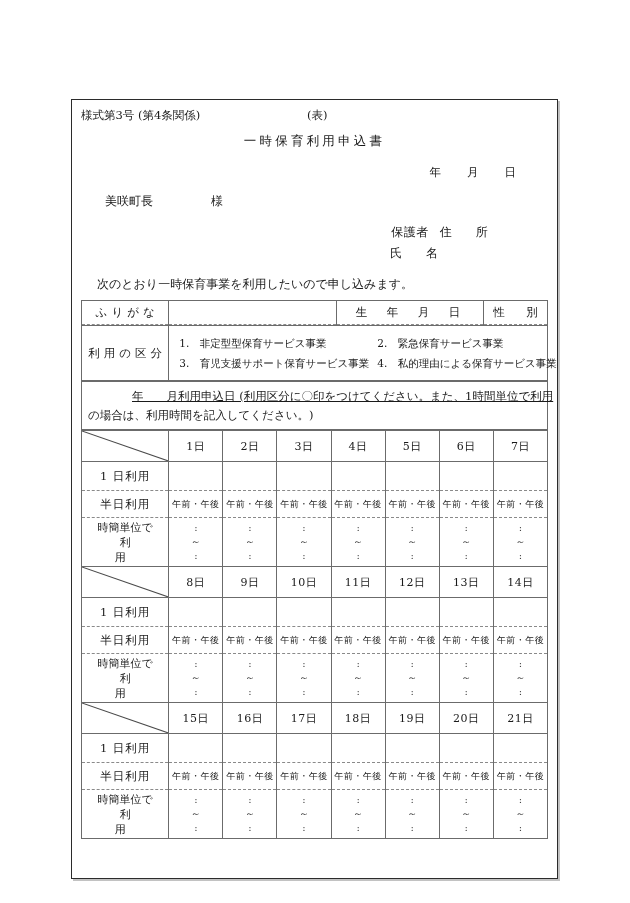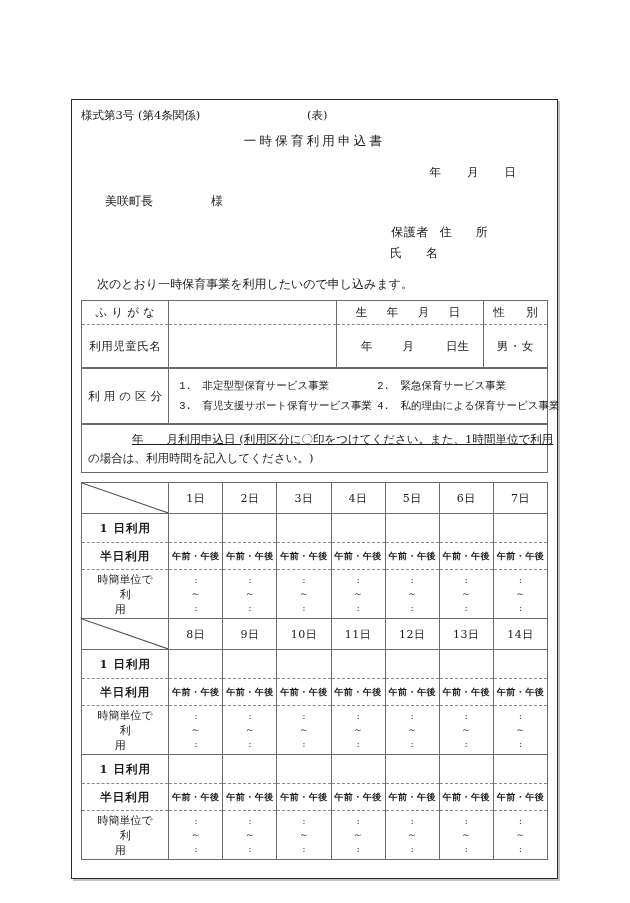--- a/index.html
+++ b/index.html
@@ -147,42 +147,42 @@
   .birth-val { font-size: 11.5px; text-align: right; padding-right: 14px !important; }
   .birth-val .s1 { margin-right: 30px; }
   .birth-val .s2 { margin-right: 32px; }
   .sex-hdr { font-size: 11.5px; letter-spacing: 5px; text-indent: 5px; }
   .sex-val { font-size: 11.5px; letter-spacing: 1px; }
 
   
   .tbl-cat { border-collapse: collapse; }
   .tbl-cat td { height: 54px; }
   .cat-lab { font-size: 11.5px; letter-spacing: 4px; text-indent: 4px; }
-  .cat-body { text-align: left; padding: 0 0 0 10px !important; font-family: Liberation Mono, monospace; }
+  .cat-body { text-align: left; padding: 0 0 0 10px !important; }
   .cat-line {
     font-size: 10.5px;
     line-height: 20px;
     white-space: nowrap;
   }
   .cat-line .opt1 { display: inline-block; width: 198px; }
   .cat-line .opt3 { display: inline-block; width: 198px; }
 
   
   .tbl-note td { height: 47px; text-align: left; vertical-align: top; }
   .note-wrap {
     font-size: 11.5px;
     line-height: 19px;
     padding: 5px 6px 0 6px;
     white-space: nowrap;
   }
   .note-l1 { padding-left: 44px; text-decoration: underline; }
   .note-l2 { padding-left: 0px; }
 
   
-  .tbl-cal { margin-top: 9px; }
+  .tbl-cal { margin-top: 0; }
   .tbl-cal td { height: 20px; }
   .col-lab { width: 86px; }
 
   .hdr-cell {
     position: relative;
     height: 30px !important;
     padding: 0 !important;
   }
   .diag {
     position: absolute;
@@ -208,21 +208,21 @@
     line-height: 15px;
   }
   .lab-hour .lh2 { letter-spacing: 10px; text-indent: 10px; display:block; }
   .time-stack {
     font-size: 10px;
     line-height: 14px;
     color: #3a3a3a;
   }
   .time-stack .tl { display: block; }
 
-  .sep-dashed-b { border-bottom: 1px dashed #8a8a8a !important; font-weight: bold; }
+  .sep-dashed-b { border-bottom: 1px dashed #8a8a8a !important; }
   .sep-dashed-t { border-top: 1px dashed #8a8a8a !important; }
   .solid-t { border-top: 1px solid #6b6b6b !important; }
 </style>
 </head>
 <body>
 
 <div class="page">
   <div class="doc-frame">
     <div class="inner">
 
@@ -256,28 +256,20 @@
           <col style="width:165px">
           <col style="width:145px">
           <col style="width:63px">
         </colgroup>
         <tbody>
           <tr class="row-furi">
             <td class="c-lab dash-b">ふりがな</td>
             <td class="dash-b"></td>
             <td class="birth-hdr dash-b">生　年　月　日</td>
             <td class="sex-hdr dash-b">性　別</td>
-          </tr>
-          <tr class="row-name">
-            <td class="name-lab dash-t">利用児童氏名</td>
-            <td class="dash-t"></td>
-            <td class="birth-val dash-t">
-              <span class="s1">年</span><span class="s2">月</span><span>日生</span>
-            </td>
-            <td class="sex-val dash-t">男・女</td>
           </tr>
         </tbody>
       </table>
 
       <table class="tbl-cat">
         <colgroup>
           <col style="width:86px">
           <col style="width:373px">
         </colgroup>
         <tbody>
@@ -500,20 +492,34 @@
             </td>
             <td class="sep-dashed-t">
               <span class="time-stack">
                 <span class="tl">:</span>
                 <span class="tl">～</span>
                 <span class="tl">:</span>
               </span>
             </td>
           </tr>
 
+          <tr>
+            <td class="hdr-cell solid-t">
+              <svg class="diag" viewBox="0 0 86 30" preserveAspectRatio="none">
+                <line x1="0" y1="0" x2="86" y2="30" stroke="#4a4a4a" stroke-width="1"></line>
+              </svg>
+            </td>
+            <td class="day-cell solid-t">15日</td>
+            <td class="day-cell solid-t">16日</td>
+            <td class="day-cell solid-t">17日</td>
+            <td class="day-cell solid-t">18日</td>
+            <td class="day-cell solid-t">19日</td>
+            <td class="day-cell solid-t">20日</td>
+            <td class="day-cell solid-t">21日</td>
+          </tr>
 
           <tr class="row-full">
             <td class="lab-full sep-dashed-b">1 日利用</td>
             <td class="sep-dashed-b"></td>
             <td class="sep-dashed-b"></td>
             <td class="sep-dashed-b"></td>
             <td class="sep-dashed-b"></td>
             <td class="sep-dashed-b"></td>
             <td class="sep-dashed-b"></td>
             <td class="sep-dashed-b"></td>

